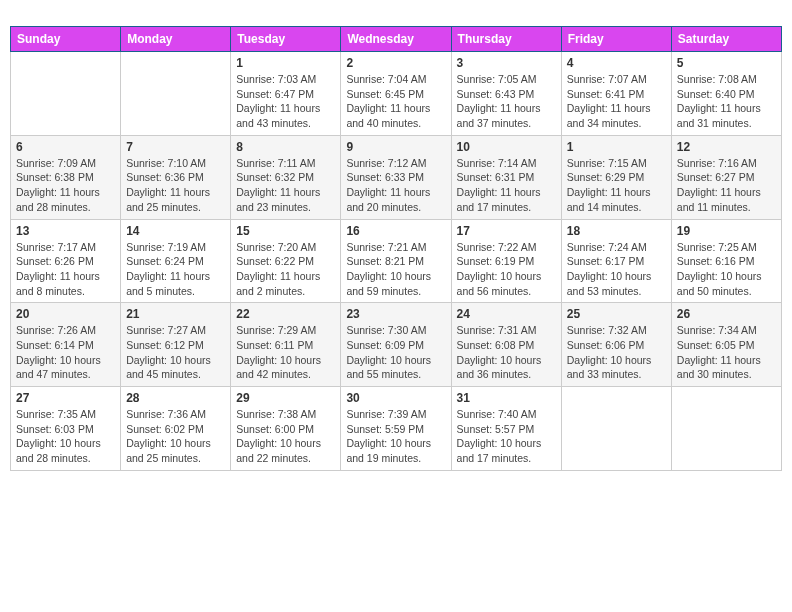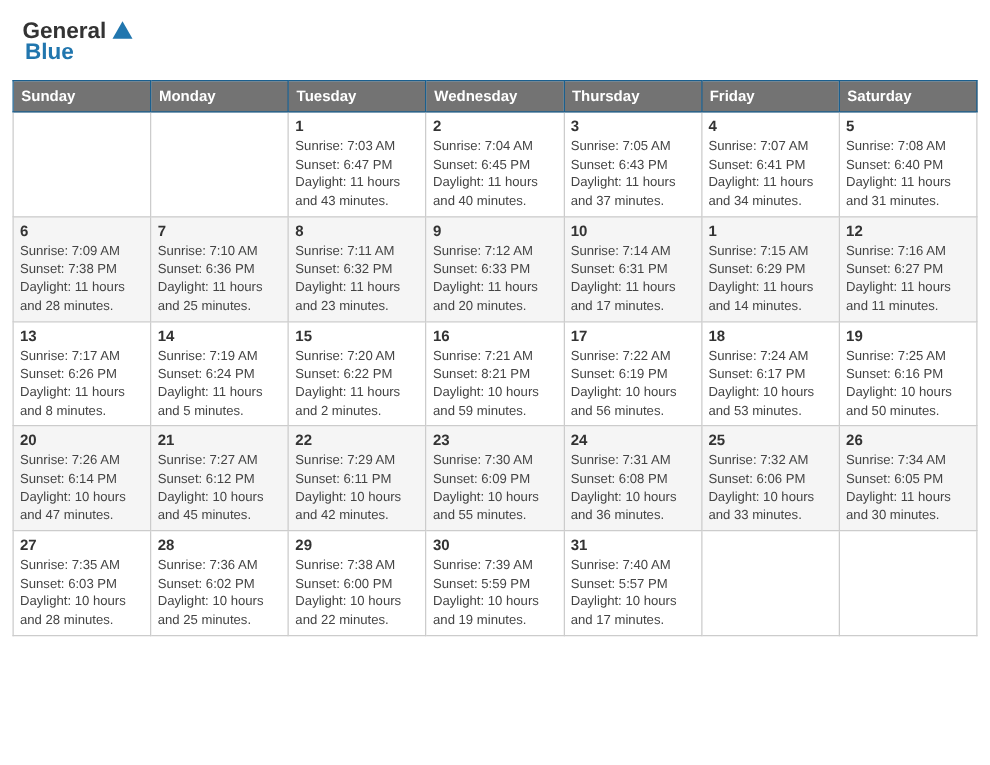--- a/index.html
+++ b/index.html
@@ -42,21 +42,21 @@
     .location {
       font-size: 13px;
       color: #555;
     }
     table {
       width: 100%;
       border-collapse: collapse;
       font-size: 11px;
     }
     thead tr th {
-      background-color: #737373;
+      background-color: #d946ef;
       color: #fff;
       text-align: left;
       padding: 5px 6px;
       font-size: 12px;
       font-weight: bold;
       border: 1px solid #1a5f8e;
     }
     tbody tr td {
       border: 1px solid #ccc;
       vertical-align: top;
@@ -81,34 +81,20 @@
       color: #444;
     }
     .empty-cell {
       background: #fff !important;
     }
   </style>
 </head>
 <body>
 
 <div class="header">
-  <div class="logo">
-    <div style="display:flex;flex-direction:column;align-items:flex-start;">
-      <div style="display:flex;align-items:center;">
-        <span class="logo-text-general">General</span>
-        <div style="margin-left:3px;display:flex;align-items:center;">
-
-          <svg width="20" height="20" viewBox="0 0 20 20">
-            <polygon points="10,2 18,16 2,16" fill="#2176ae"></polygon>
-          </svg>
-        </div>
-      </div>
-      <span class="logo-text-blue" style="margin-top:-4px; margin-left:2px;">Blue</span>
-    </div>
-  </div>
   <div class="title-block">
   </div>
 </div>
 
 <table>
   <thead>
     <tr>
     <th>Sunday</th>
         <th>Monday</th>
         <th>Tuesday</th>
@@ -139,21 +125,21 @@
           <div class="cell-content"><span>Sunrise: 7:07 AM</span><br><span>Sunset: 6:41 PM</span><br><span>Daylight: 11 hours and 34 minutes.</span></div>
         </td>
         <td>
           <span class="day-number">5</span>
           <div class="cell-content"><span>Sunrise: 7:08 AM</span><br><span>Sunset: 6:40 PM</span><br><span>Daylight: 11 hours and 31 minutes.</span></div>
         </td>
       </tr>
       <tr>
         <td>
           <span class="day-number">6</span>
-          <div class="cell-content"><span>Sunrise: 7:09 AM</span><br><span>Sunset: 7:38 PM</span><br><span>Daylight: 11 hours and 28 minutes.</span></div>
+          <div class="cell-content"><span>Sunrise: 7:09 AM</span><br><span>Sunset: 6:38 PM</span><br><span>Daylight: 11 hours and 28 minutes.</span></div>
         </td>
         <td>
           <span class="day-number">7</span>
           <div class="cell-content"><span>Sunrise: 7:10 AM</span><br><span>Sunset: 6:36 PM</span><br><span>Daylight: 11 hours and 25 minutes.</span></div>
         </td>
         <td>
           <span class="day-number">8</span>
           <div class="cell-content"><span>Sunrise: 7:11 AM</span><br><span>Sunset: 6:32 PM</span><br><span>Daylight: 11 hours and 23 minutes.</span></div>
         </td>
         <td>

